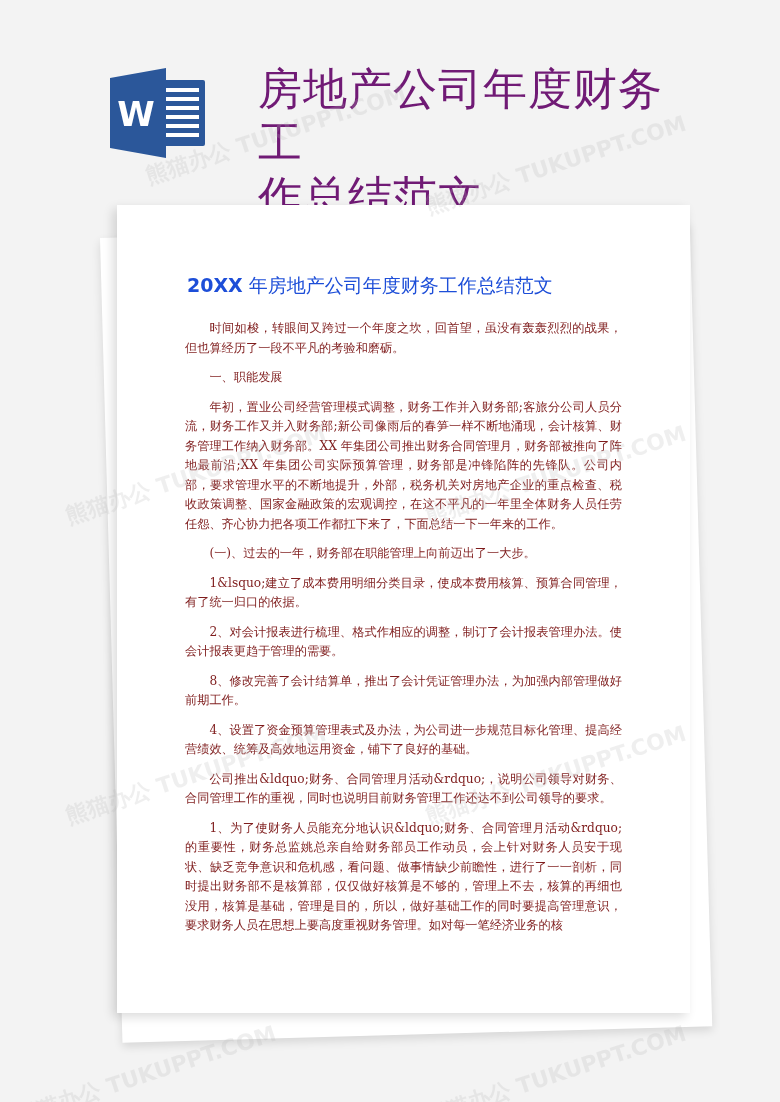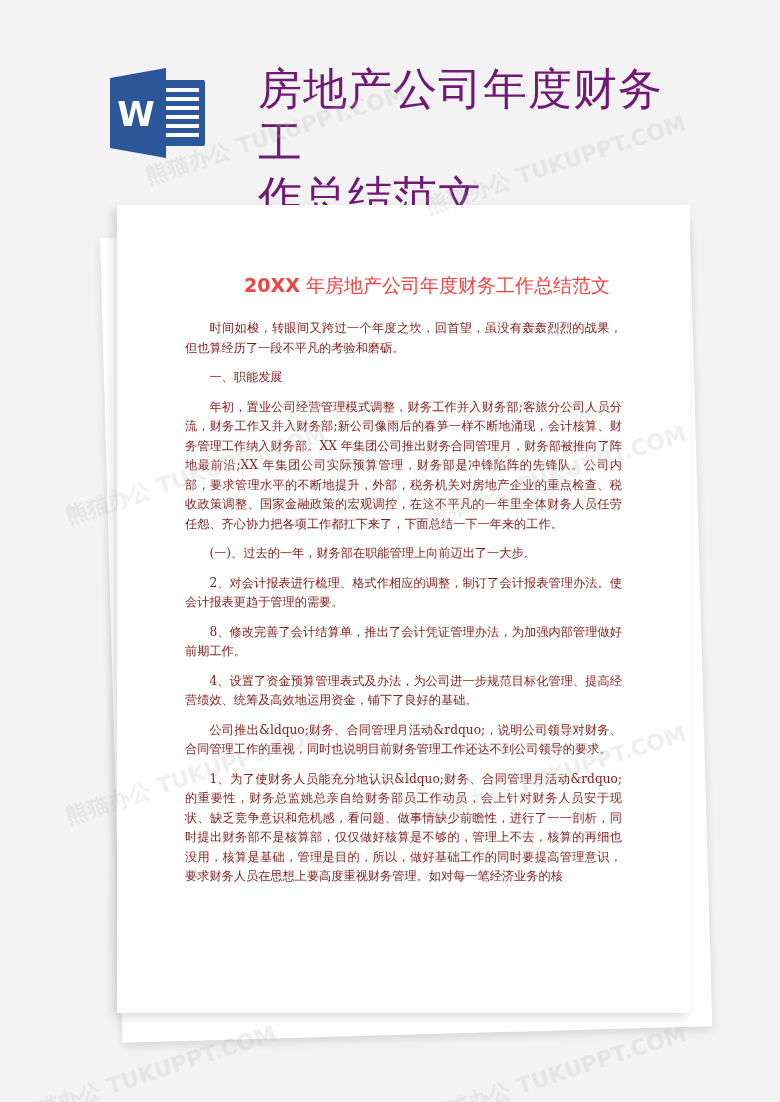--- a/index.html
+++ b/index.html
@@ -22,21 +22,21 @@
     box-shadow:0 4px 10px rgba(0,0,0,0.12);
   }
   .page {
     position:absolute; left:117px; top:205px; width:573px; height:808px;
     background:#ffffff;
     box-shadow:-4px 4px 10px rgba(0,0,0,0.14);
   }
   .doc-title {
     position:absolute; left:70px; top:68px; width:480px;
     font-family:"DejaVu Sans", sans-serif;
-    font-size:19px; color:#ef4444; white-space:nowrap;text-align:center;
+    font-size:19px; color:#1d4ed8; white-space:nowrap;
   }
   .doc-title b { font-weight:bold; }
   .body-text {
     position:absolute; left:68px; top:114px; width:437px;
     font-family:"DejaVu Serif", serif;
     font-size:12.2px; line-height:19.5px; color:#7f1d1d;
     text-align:justify;
   }
   .body-text p { margin:0 0 10px 0; text-indent:2em; }
   .watermark {
@@ -68,20 +68,21 @@
 
 <div class="back-page"></div>
 
 <div class="page">
   <div class="doc-title"><b>20XX</b><span> 年房地产公司年度财务工作总结范文</span></div>
   <div class="body-text">
     <p>时间如梭，转眼间又跨过一个年度之坎，回首望，虽没有轰轰烈烈的战果，但也算经历了一段不平凡的考验和磨砺。</p>
     <p>一、职能发展</p>
     <p>年初，置业公司经营管理模式调整，财务工作并入财务部;客旅分公司人员分流，财务工作又并入财务部;新公司像雨后的春笋一样不断地涌现，会计核算、财务管理工作纳入财务部。XX 年集团公司推出财务合同管理月，财务部被推向了阵地最前沿;XX 年集团公司实际预算管理，财务部是冲锋陷阵的先锋队。公司内部，要求管理水平的不断地提升，外部，税务机关对房地产企业的重点检查、税收政策调整、国家金融政策的宏观调控，在这不平凡的一年里全体财务人员任劳任怨、齐心协力把各项工作都扛下来了，下面总结一下一年来的工作。</p>
     <p>(一)、过去的一年，财务部在职能管理上向前迈出了一大步。</p>
+    <p>1&amp;lsquo;建立了成本费用明细分类目录，使成本费用核算、预算合同管理，有了统一归口的依据。</p>
     <p>2、对会计报表进行梳理、格式作相应的调整，制订了会计报表管理办法。使会计报表更趋于管理的需要。</p>
     <p>8、修改完善了会计结算单，推出了会计凭证管理办法，为加强内部管理做好前期工作。</p>
     <p>4、设置了资金预算管理表式及办法，为公司进一步规范目标化管理、提高经营绩效、统筹及高效地运用资金，铺下了良好的基础。</p>
     <p>公司推出&amp;ldquo;财务、合同管理月活动&amp;rdquo;，说明公司领导对财务、合同管理工作的重视，同时也说明目前财务管理工作还达不到公司领导的要求。</p>
     <p>1、为了使财务人员能充分地认识&amp;ldquo;财务、合同管理月活动&amp;rdquo;的重要性，财务总监姚总亲自给财务部员工作动员，会上针对财务人员安于现状、缺乏竞争意识和危机感，看问题、做事情缺少前瞻性，进行了一一剖析，同时提出财务部不是核算部，仅仅做好核算是不够的，管理上不去，核算的再细也没用，核算是基础，管理是目的，所以，做好基础工作的同时要提高管理意识，要求财务人员在思想上要高度重视财务管理。如对每一笔经济业务的核</p>
   </div>
 </div>
 
 <div class="watermark" style="left:140px;top:120px;">熊猫办公 TUKUPPT.COM</div>
 <div class="watermark" style="left:420px;top:150px;">熊猫办公 TUKUPPT.COM</div>

